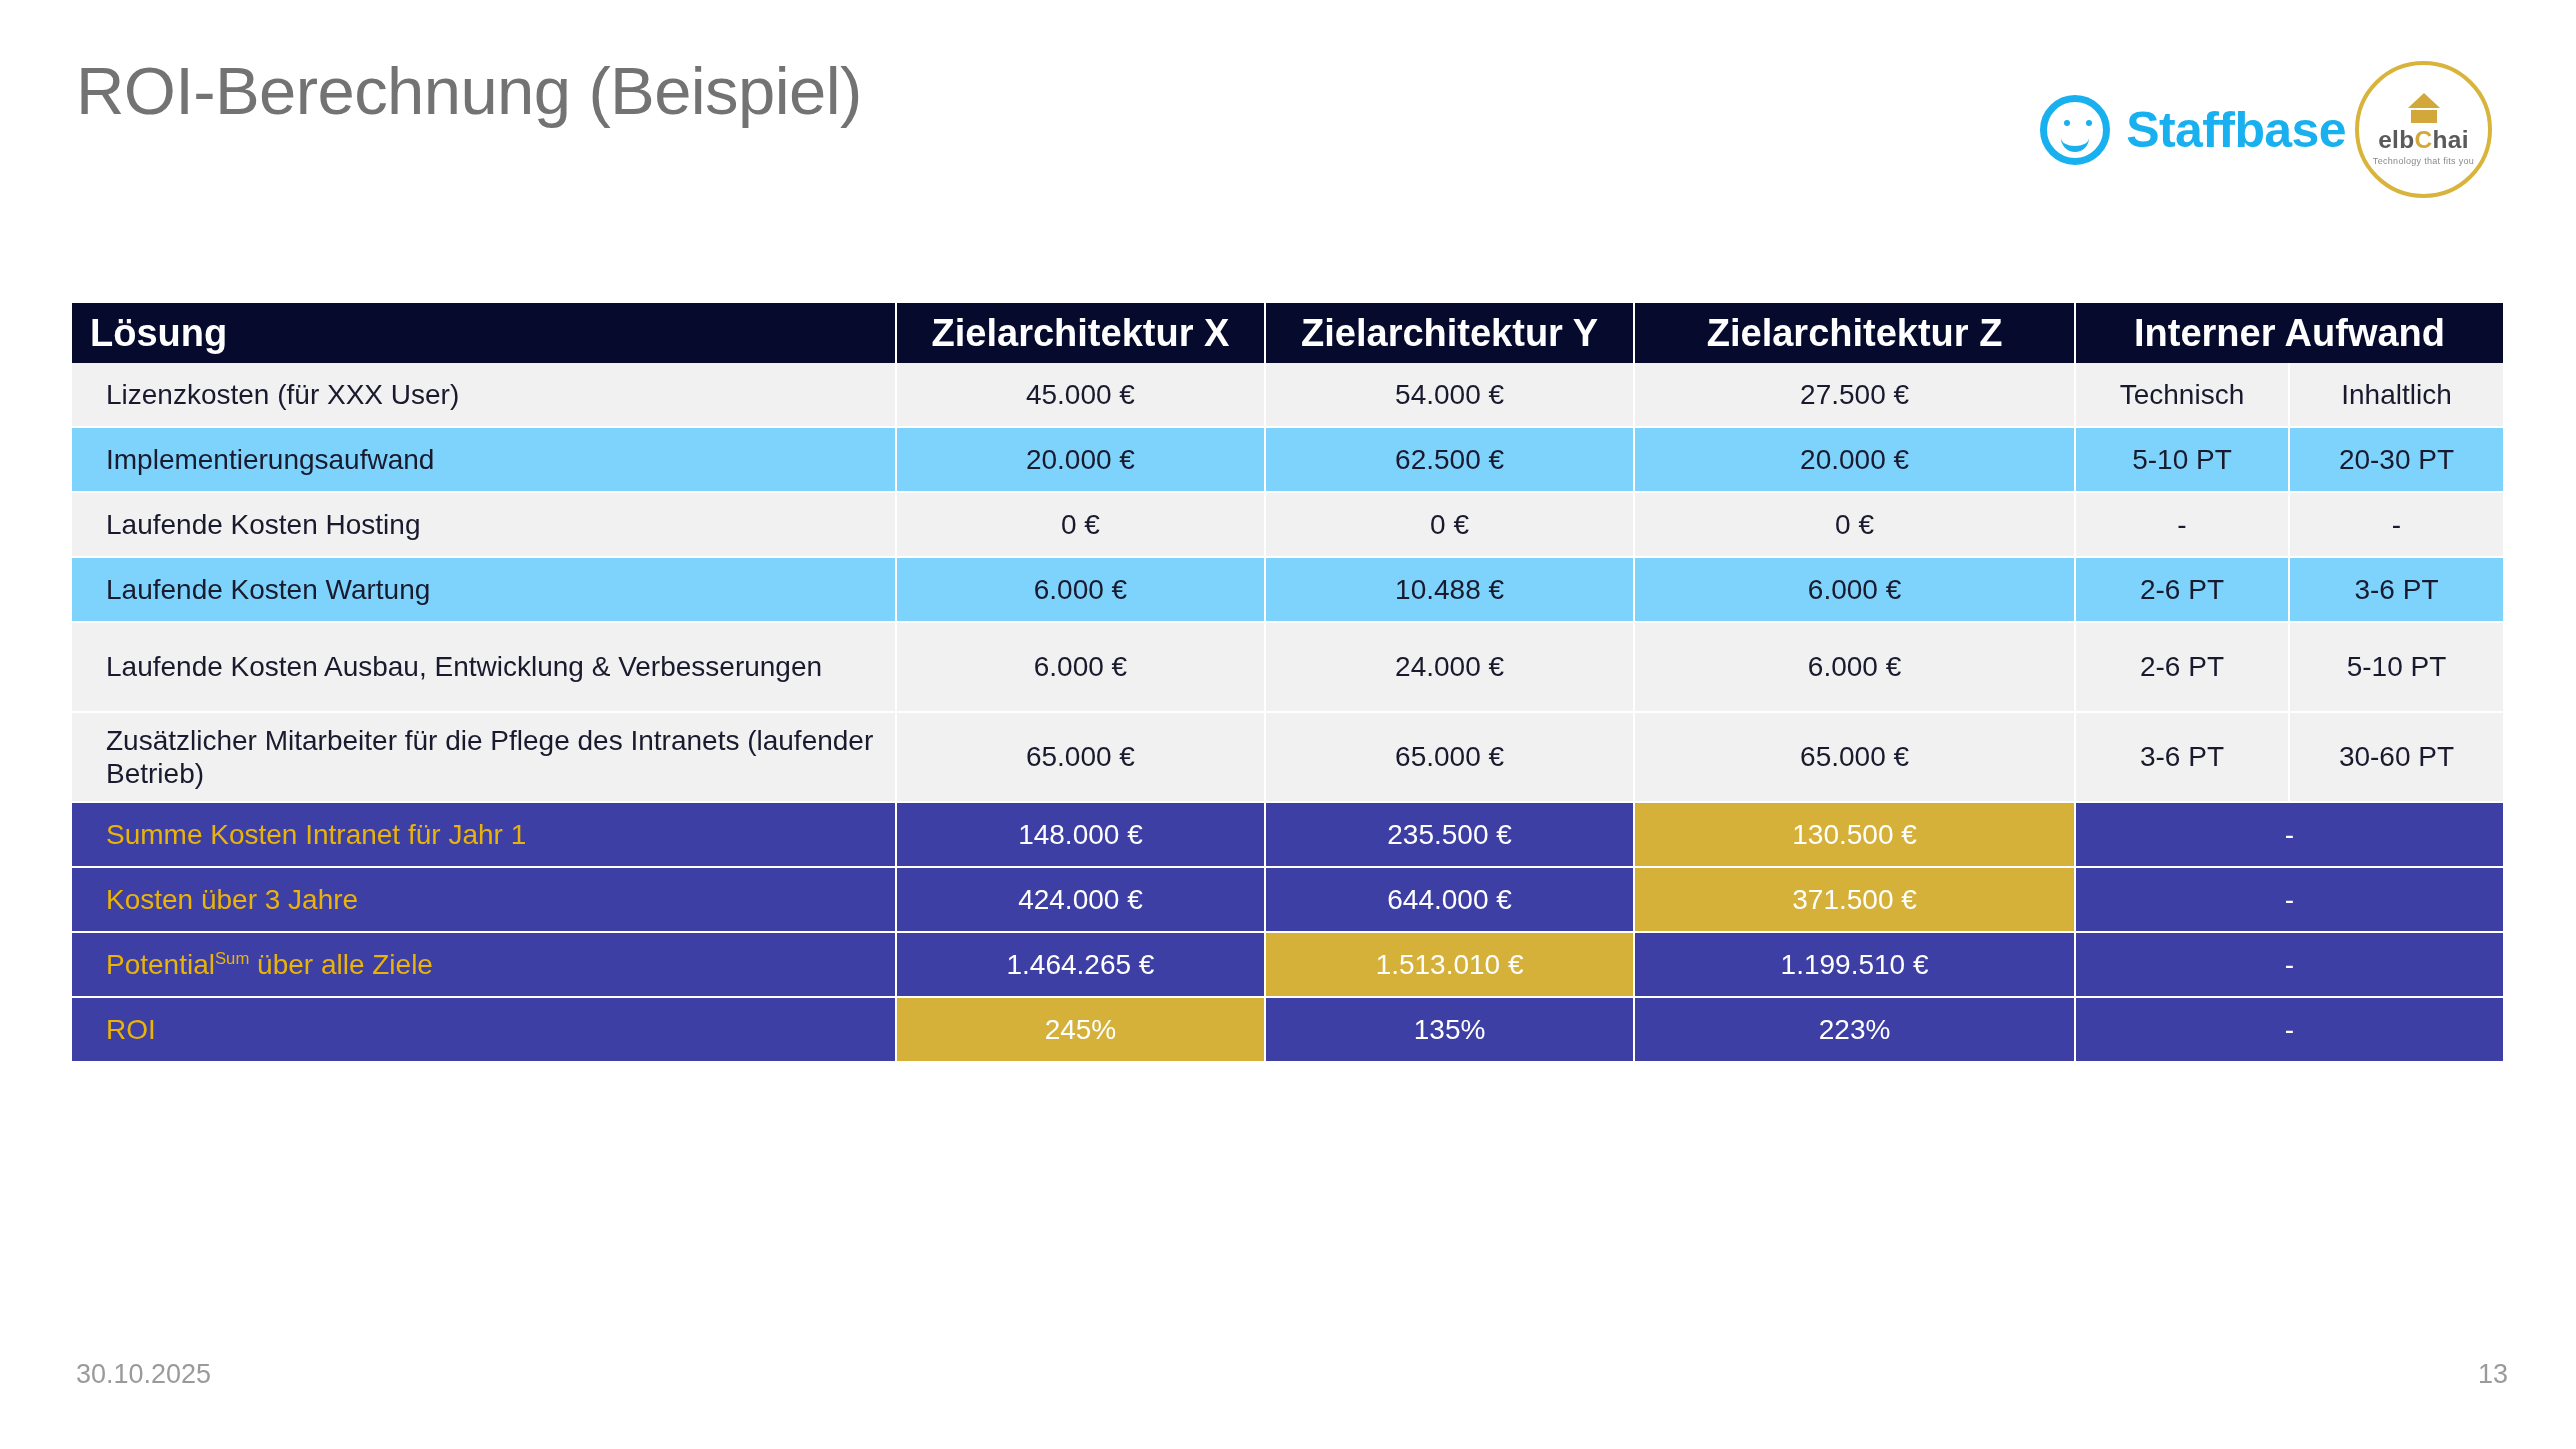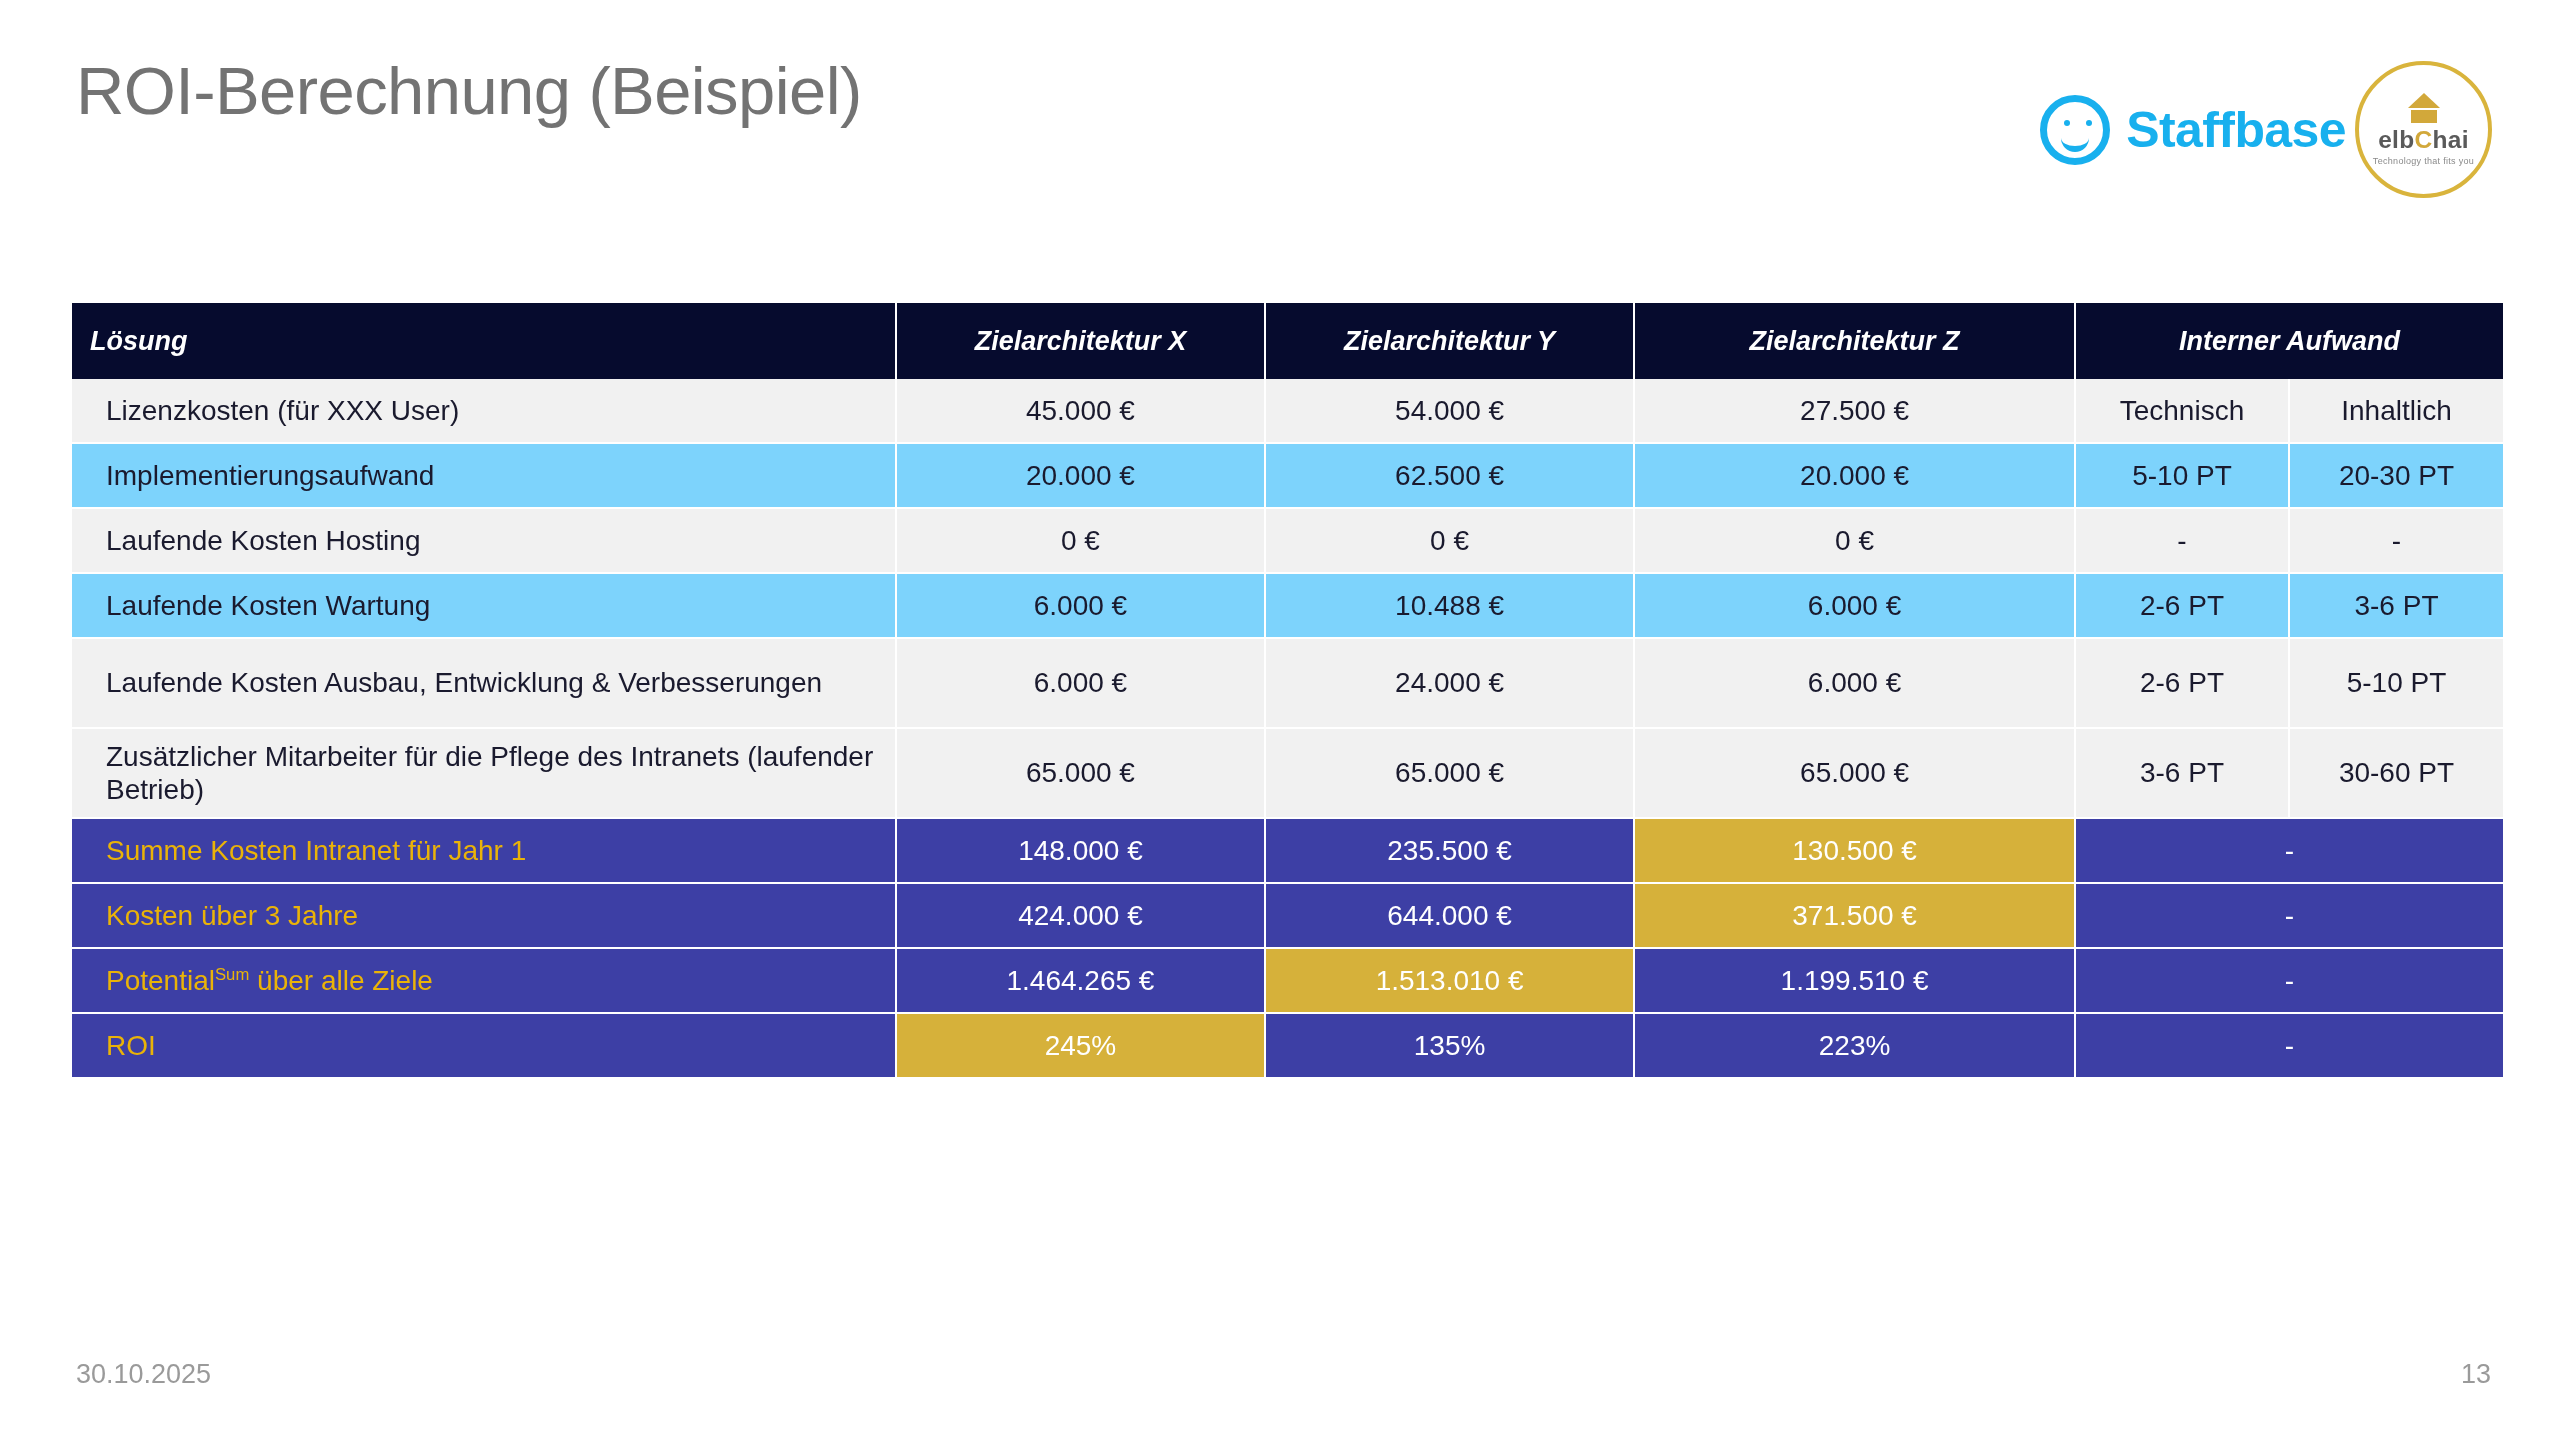--- a/index.html
+++ b/index.html
@@ -132,26 +132,25 @@
     font-size: 28px;
   }
   table.roi td, table.roi th {
     padding: 0;
     vertical-align: middle;
   }
 
   thead th {
     background: #060b2e;
     color: #ffffff;
-    font-size: 27px;
+    font-size: 38px;
     font-weight: 700;
-    height: 76px;
+    height: 60px;
     text-align: center;
     border-right: 2.6px solid #ffffff;
-    font-style: italic;
   }
   thead th.label-head {
     text-align: left;
     padding-left: 18px;
   }
   thead th:last-child { border-right: none; }
 
   tbody td {
     height: 63px;
     text-align: center;
@@ -191,21 +190,21 @@
   
   .footer-date {
     position: absolute;
     left: 76px;
     bottom: 59px;
     font-size: 27px;
     color: #9a9a9a;
   }
   .footer-page {
     position: absolute;
-    right: 85px;
+    right: 68px;
     bottom: 59px;
     font-size: 27px;
     color: #9a9a9a;
   }
 </style>
 </head>
 <body>
 
 <div class="slide-title">ROI-Berechnung (Beispiel)</div>
 

